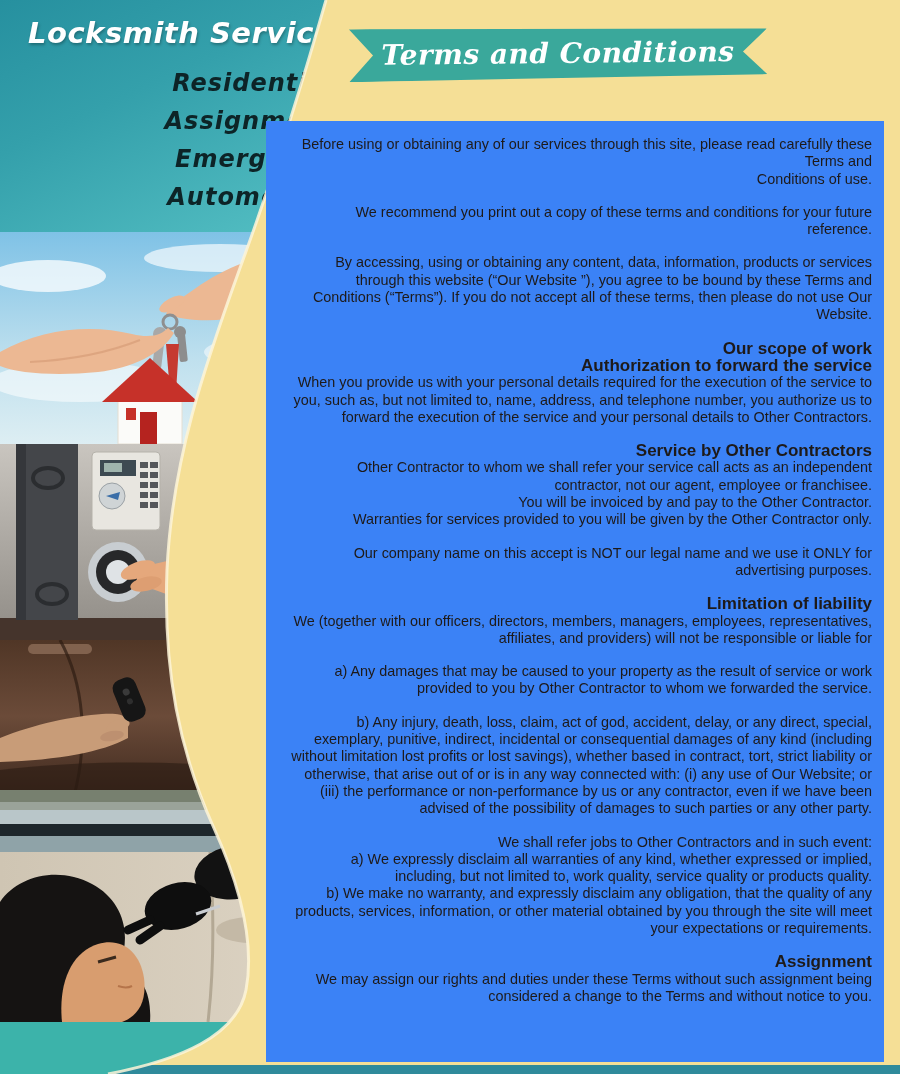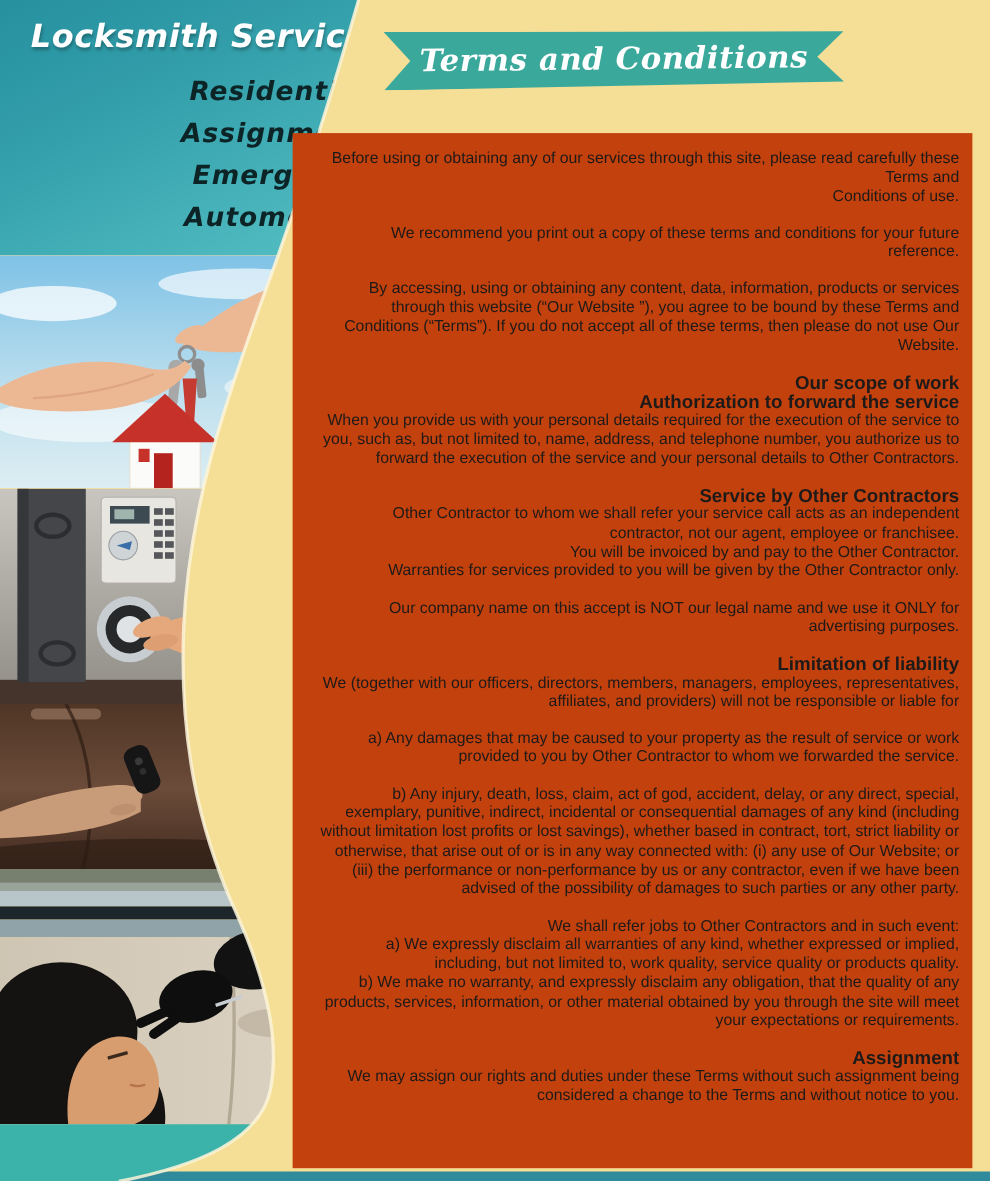--- a/index.html
+++ b/index.html
@@ -48,21 +48,21 @@
     transform:rotate(-0.6deg);
     display:flex; align-items:center; justify-content:center;
   }
   .ribbon-text{
     font-family:"DejaVu Serif", serif; font-style:italic; font-weight:bold;
     font-size:28px; color:#ffffff; letter-spacing:.5px;
   }
   
   .terms-box{
     position:absolute; left:266px; top:121px; width:618px; height:941px;
-    background:#c2410c; box-sizing:border-box;
+    background:#3b82f6; box-sizing:border-box;
     padding:15px 12px 0 24px; overflow:hidden;
   }
   .terms-box p{
     margin:0 0 16px 0; white-space:pre-line;
     font-size:14.4px; line-height:17.3px; color:#1e1a19;
   }
   .terms-box h3{
     margin:0; font-size:17px; line-height:17.3px; font-weight:bold; color:#1e1a19;
   }
 </style>

